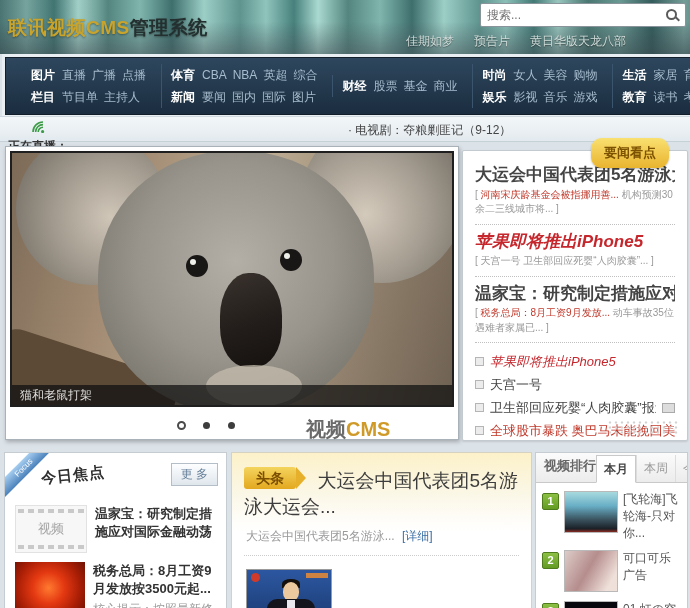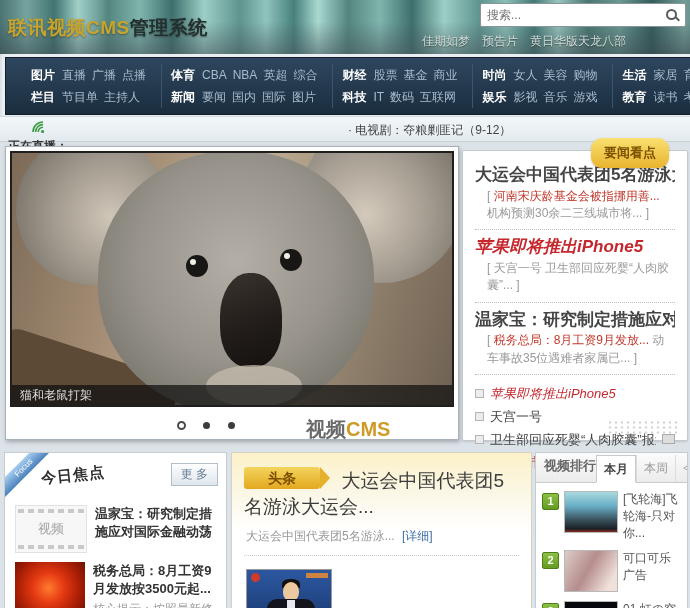--- a/index.html
+++ b/index.html
@@ -15,21 +15,21 @@
   .brand{position:absolute;left:8px;top:15px;font-size:19px;font-weight:bold;color:#c9a42c;
          text-shadow:0 1px 2px rgba(0,0,0,.35);letter-spacing:.5px;}
   .brand .suffix{color:#23302f;}
   .search-box{position:absolute;top:3px;right:4px;width:204px;height:22px;background:#fff;
               border:1px solid #89939a;border-radius:2px;display:flex;align-items:center;}
   .search-input{flex:1;border:none;outline:none;padding:0 6px;font-size:12px;color:#0f172a;background:transparent;}
   .search-icon{width:15px;height:15px;position:relative;margin-right:5px;cursor:pointer;}
   .search-icon::before{content:'';position:absolute;left:1px;top:1px;width:7px;height:7px;border:2px solid #5a5a5a;border-radius:50%;}
   .search-icon::after{content:'';position:absolute;left:10px;top:10px;width:5px;height:2px;background:#5a5a5a;transform:rotate(45deg);}
   .quick-links{position:absolute;top:33px;right:64px;font-size:12px;color:#cfdbd8;text-shadow:0 1px 1px rgba(0,0,0,.4);}
-  .quick-link{margin-left:12px;cursor:pointer;}
+  .quick-link{margin-left:20px;cursor:pointer;}
 
   
   .nav{position:absolute;left:5px;top:57px;width:672px;height:46px;padding:5px 16px;
        background:linear-gradient(180deg,#2e475e,#1b2d3f);border:1px solid #121e29;
        box-shadow:0 0 0 3px #e9eef2,0 1px 3px rgba(0,0,0,.3);
        display:flex;align-items:center;overflow:hidden;}
   .nav-group{padding:0 9px;border-left:1px solid #3c556e;flex:0 0 auto;}
   .nav-group:first-child{border-left:none;}
   .nav-row{white-space:nowrap;line-height:22px;font-size:12px;}
   .nav-cat{color:#fff;font-weight:bold;margin-right:7px;cursor:pointer;}
@@ -73,21 +73,21 @@
   
   .news-card{position:absolute;left:462px;top:150px;width:224px;height:289px;background:#fff;
              border:1px solid #c3cbd1;border-radius:2px;box-shadow:0 1px 2px rgba(0,0,0,.12);}
   .news-badge{position:absolute;top:-13px;right:18px;background:linear-gradient(180deg,#f9e070,#e9b42f);
               border-radius:11px;padding:6px 13px;font-size:13px;font-weight:bold;color:#7c5200;
               box-shadow:0 1px 2px rgba(0,0,0,.25);}
   .news-body{padding:14px 12px 6px;}
   .news-title{font-size:17px;font-weight:bold;color:#333;line-height:1.15;white-space:nowrap;overflow:hidden;cursor:pointer;}
   .t-red-italic{color:#c5272d;font-style:italic;}
   .t-dark{color:#444;} .t-red{color:#c0392b;}
-  .news-sub{font-size:12px;line-height:1.45;margin-top:3px;margin-left:12px;}
+  .news-sub{font-size:10px;line-height:1.45;margin-top:3px;}
   .sub-red{color:#c0392b;cursor:pointer;} .sub-gray{color:#999;cursor:pointer;} .sub-bracket{color:#999;}
   .dotted-div{border-bottom:1px dotted #c0c0c0;margin:7px 0;}
   .news-li{display:flex;align-items:center;gap:6px;font-size:13px;line-height:23px;cursor:pointer;}
   .li-bullet{width:7px;height:7px;background:#ececec;border:1px solid #b5b5b5;flex:0 0 auto;}
   .li-text{white-space:nowrap;overflow:hidden;}
   .cam-icon{width:11px;height:8px;border:1px solid #aaa;background:#ddd;flex:0 0 auto;}
   .grip{position:absolute;right:8px;bottom:6px;width:72px;height:14px;
         background-image:radial-gradient(#d2d2d2 1px,transparent 1.6px);background-size:6px 5px;}
 
   
@@ -108,21 +108,21 @@
   .focus-h{font-size:13px;font-weight:bold;color:#333;line-height:1.4;}
   .flower{width:70px;height:50px;flex:0 0 auto;
           background:radial-gradient(circle at 48% 52%,#ff7a30 0%,#e43912 35%,#a81e05 70%,#6d1203 100%);}
   .focus-sum{font-size:12px;color:#9a9a9a;line-height:1.5;margin-top:2px;max-height:36px;overflow:hidden;}
 
   
   .headline-card{position:absolute;left:231px;top:452px;width:299px;height:170px;border:1px solid #d6d2c2;
                  background:linear-gradient(180deg,#fcf1c9 0,#fbf7e6 40px,#ffffff 78px);overflow:hidden;}
   .hl-top{padding:14px 12px 0;}
   .hl-badge{display:inline-block;position:relative;background:linear-gradient(180deg,#f4d45e,#e3a81f);
-            color:#7c4f00;font-weight:bold;font-size:14px;line-height:22px;padding:0 24px;border-radius:3px;
+            color:#7c4f00;font-weight:bold;font-size:14px;line-height:22px;padding:0 12px;border-radius:3px;
             vertical-align:4px;}
   .hl-badge::after{content:'';position:absolute;right:-10px;top:0;border-top:11px solid transparent;
             border-bottom:11px solid transparent;border-left:10px solid #e6b02a;}
   .hl-title{font-size:19px;color:#3d3d3d;margin-left:17px;cursor:pointer;}
   .hl-sub{font-size:12px;color:#999;margin:8px 0 0 2px;}
   .hl-detail{color:#3a6ea5;margin-left:4px;cursor:pointer;}
   .hl-div{border-bottom:1px dotted #ccc;margin-top:10px;}
   .anchor-thumb{position:relative;width:84px;height:66px;margin:13px 0 0 14px;border:1px solid #9a9a9a;
                 background:linear-gradient(180deg,#2c57a0 0%,#173468 100%);overflow:hidden;cursor:pointer;}
   .a-hair{position:absolute;left:35px;top:9px;width:18px;height:9px;border-radius:50% 50% 0 0;background:#15100c;}
@@ -169,21 +169,20 @@
     <div class="nav-group">
       <div class="nav-row"><span class="nav-cat">图片</span><span class="nav-link">直播</span><span class="nav-link">广播</span><span class="nav-link">点播</span></div>
       <div class="nav-row"><span class="nav-cat">栏目</span><span class="nav-link">节目单</span><span class="nav-link">主持人</span></div>
     </div>
     <div class="nav-group">
       <div class="nav-row"><span class="nav-cat">体育</span><span class="nav-link">CBA</span><span class="nav-link">NBA</span><span class="nav-link">英超</span><span class="nav-link">综合</span></div>
       <div class="nav-row"><span class="nav-cat">新闻</span><span class="nav-link">要闻</span><span class="nav-link">国内</span><span class="nav-link">国际</span><span class="nav-link">图片</span></div>
     </div>
     <div class="nav-group">
       <div class="nav-row"><span class="nav-cat">财经</span><span class="nav-link">股票</span><span class="nav-link">基金</span><span class="nav-link">商业</span></div>
-      <div class="nav-row"><span class="nav-cat">科技</span><span class="nav-link">IT</span><span class="nav-link">数码</span><span class="nav-link">互联网</span></div>
     </div>
     <div class="nav-group">
       <div class="nav-row"><span class="nav-cat">时尚</span><span class="nav-link">女人</span><span class="nav-link">美容</span><span class="nav-link">购物</span></div>
       <div class="nav-row"><span class="nav-cat">娱乐</span><span class="nav-link">影视</span><span class="nav-link">音乐</span><span class="nav-link">游戏</span></div>
     </div>
     <div class="nav-group">
       <div class="nav-row"><span class="nav-cat">生活</span><span class="nav-link">家居</span><span class="nav-link">育儿</span></div>
       <div class="nav-row"><span class="nav-cat">教育</span><span class="nav-link">读书</span><span class="nav-link">考试</span></div>
     </div>
   </div>

